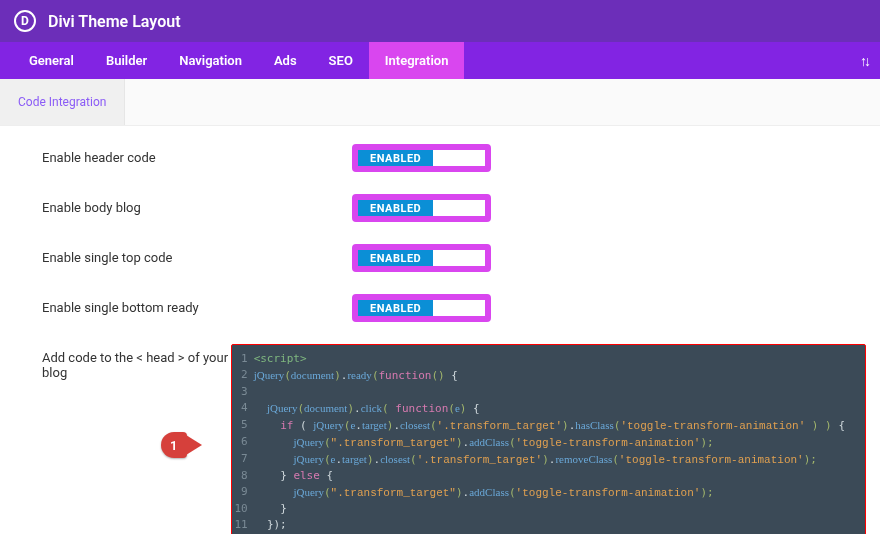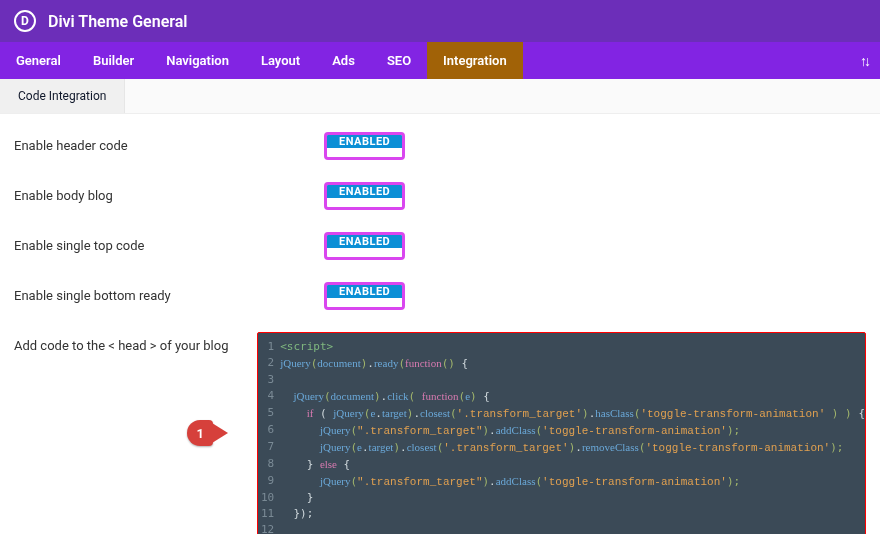--- a/index.html
+++ b/index.html
@@ -22,77 +22,78 @@
     margin-right: 12px;
   }
   .header-title { font-size: 16px; font-weight: 600; }
 
   
   .tabrow {
     background: #8224e3;
     display: flex;
     align-items: center;
     position: relative;
+    padding-left: 13px;
   }
   .tab {
     color: #fff;
     font-size: 13px;
     font-weight: 600;
     padding: 11px 16px;
     cursor: pointer;
   }
-  .tab.active { background: #a16207; }
+  .tab.active { background: #d946ef; }
   .sort-icon {
     position: absolute;
     right: 12px;
     top: 50%;
     transform: translateY(-50%);
     color: #fff;
     font-size: 14px;
     letter-spacing: -3px;
   }
 
   
   .subtabs {
     display: flex;
     border-bottom: 1px solid #eee;
     background: #fafafa;
   }
   .subtab {
-    padding: 10px 18px;
+    padding: 16px 18px;
     font-size: 12px;
-    color: #0f172a;
+    color: #8b5cf6;
     background: #f0f0f0;
     border-right: 1px solid #e6e6e6;
   }
 
   
   .settings { padding: 18px 14px 20px 14px; }
   .row {
     display: flex;
     align-items: flex-start;
     margin-bottom: 22px;
+    margin-left: 28px;
   }
   .row-label {
     width: 310px;
     font-size: 13px;
     color: #333;
     padding-top: 6px;
   }
   .toggle {
     display: inline-flex;
     align-items: flex-end;
     border-radius: 4px;
     overflow: hidden;
     font-size: 11px;
     font-weight: 700;
     height: 28px;
     cursor: pointer;
-    border: 3px solid #d946ef;
-    flex-direction: column;
+    border: 6px solid #d946ef;
   }
   .toggle-on {
     background: #0b8fd6;
     color: #fff;
     padding: 0 12px;
     display: flex; align-items: center;
     height: 100%;
     letter-spacing: 0.5px;
   }
   .toggle-knob {
@@ -121,25 +122,25 @@
   }
   .code-line { display: flex; white-space: pre; }
   .ln {
     width: 22px;
     text-align: right;
     color: #7a8a95;
     padding-right: 6px;
     flex-shrink: 0;
     user-select: none;
   }
-  .code { flex: 1; padding-right: 0; }
+  .code { flex: 1; padding-right: 20px; }
 
   
   .c-tag   { color: #7fb77f; }   
-  .c-key   { color: #d77ab0; font-family: Liberation Serif, serif; }   
+  .c-key   { color: #d77ab0; }   
   .c-var   { color: #6aa8d8; font-family: Liberation Serif, serif; }
   .c-dot   { color: #cfd8dc; }
   .c-str   { color: #e0a050; font-family: Liberation Mono, monospace; }   
   .c-punc  { color: #cfd8dc; }
   .c-paren { color: #a1b56c; }
   .c-brace { color: #cfd8dc; }
 
   
   .callout {
     position: absolute;
@@ -167,28 +168,27 @@
     margin-left: -1px;
   }
 </style>
 </head>
 <body>
 
 <div class="header">
   <div class="logo">
     <span>D</span>
   </div>
-  <div class="header-title">Divi Theme General</div>
+  <div class="header-title">Divi Theme Layout</div>
 </div>
 
 <div class="tabrow">
   <div class="tab">General</div>
   <div class="tab">Builder</div>
   <div class="tab">Navigation</div>
-  <div class="tab">Layout</div>
   <div class="tab">Ads</div>
   <div class="tab">SEO</div>
   <div class="tab active">Integration</div>
   <div class="sort-icon">↑↓</div>
 </div>
 
 <div class="subtabs">
   <div class="subtab">Code Integration</div>
 </div>
 

